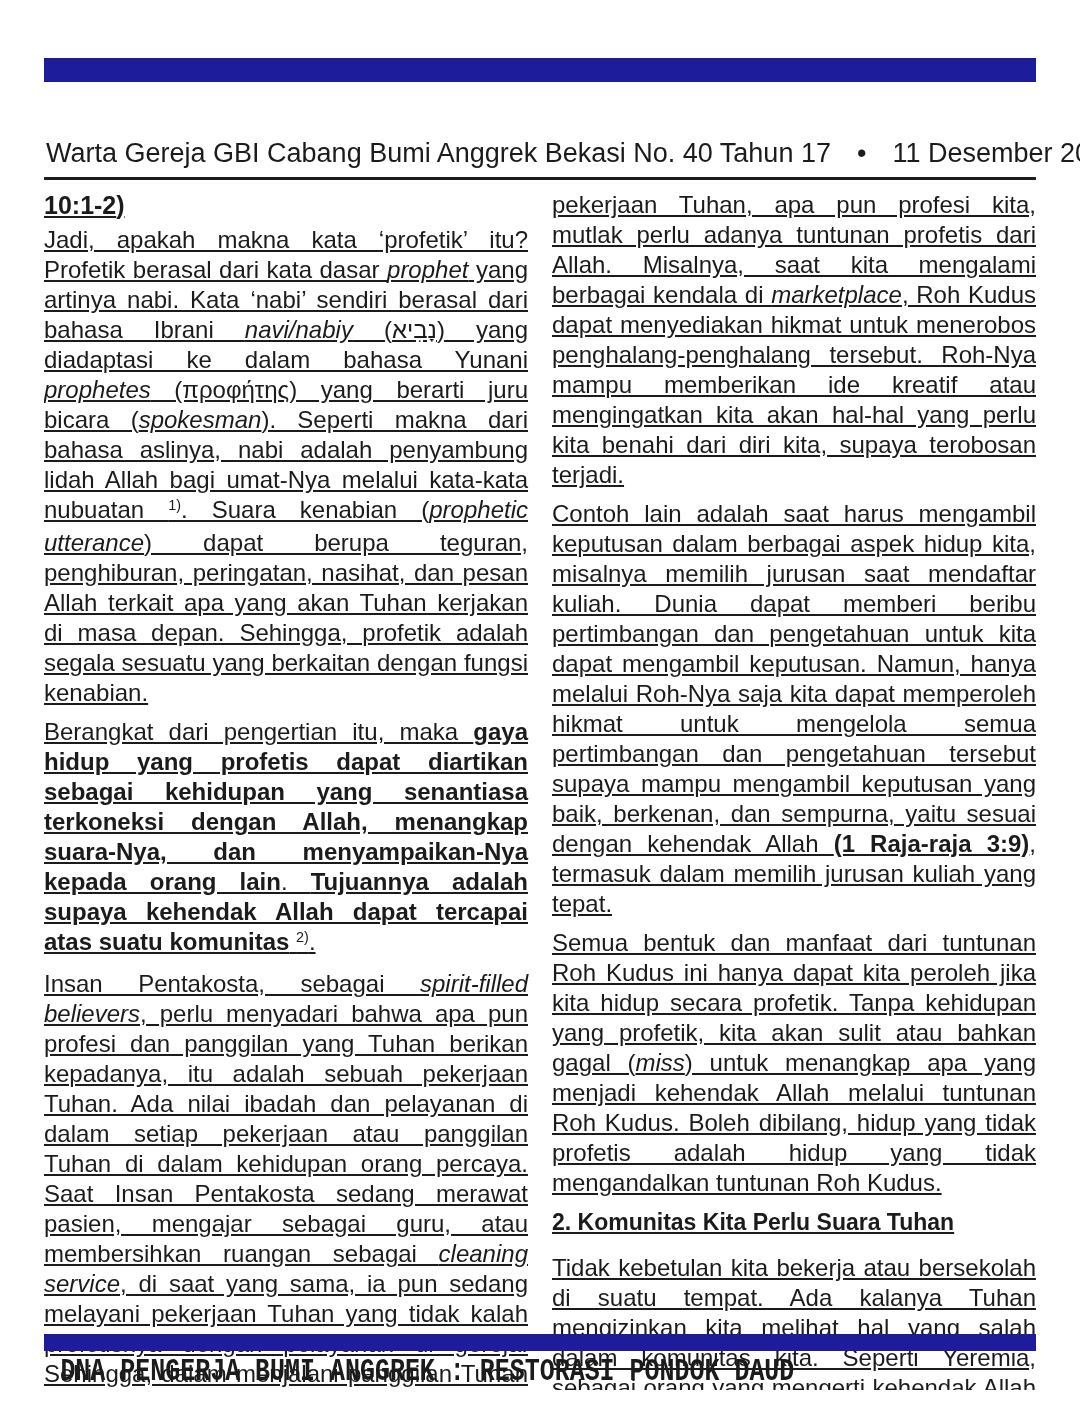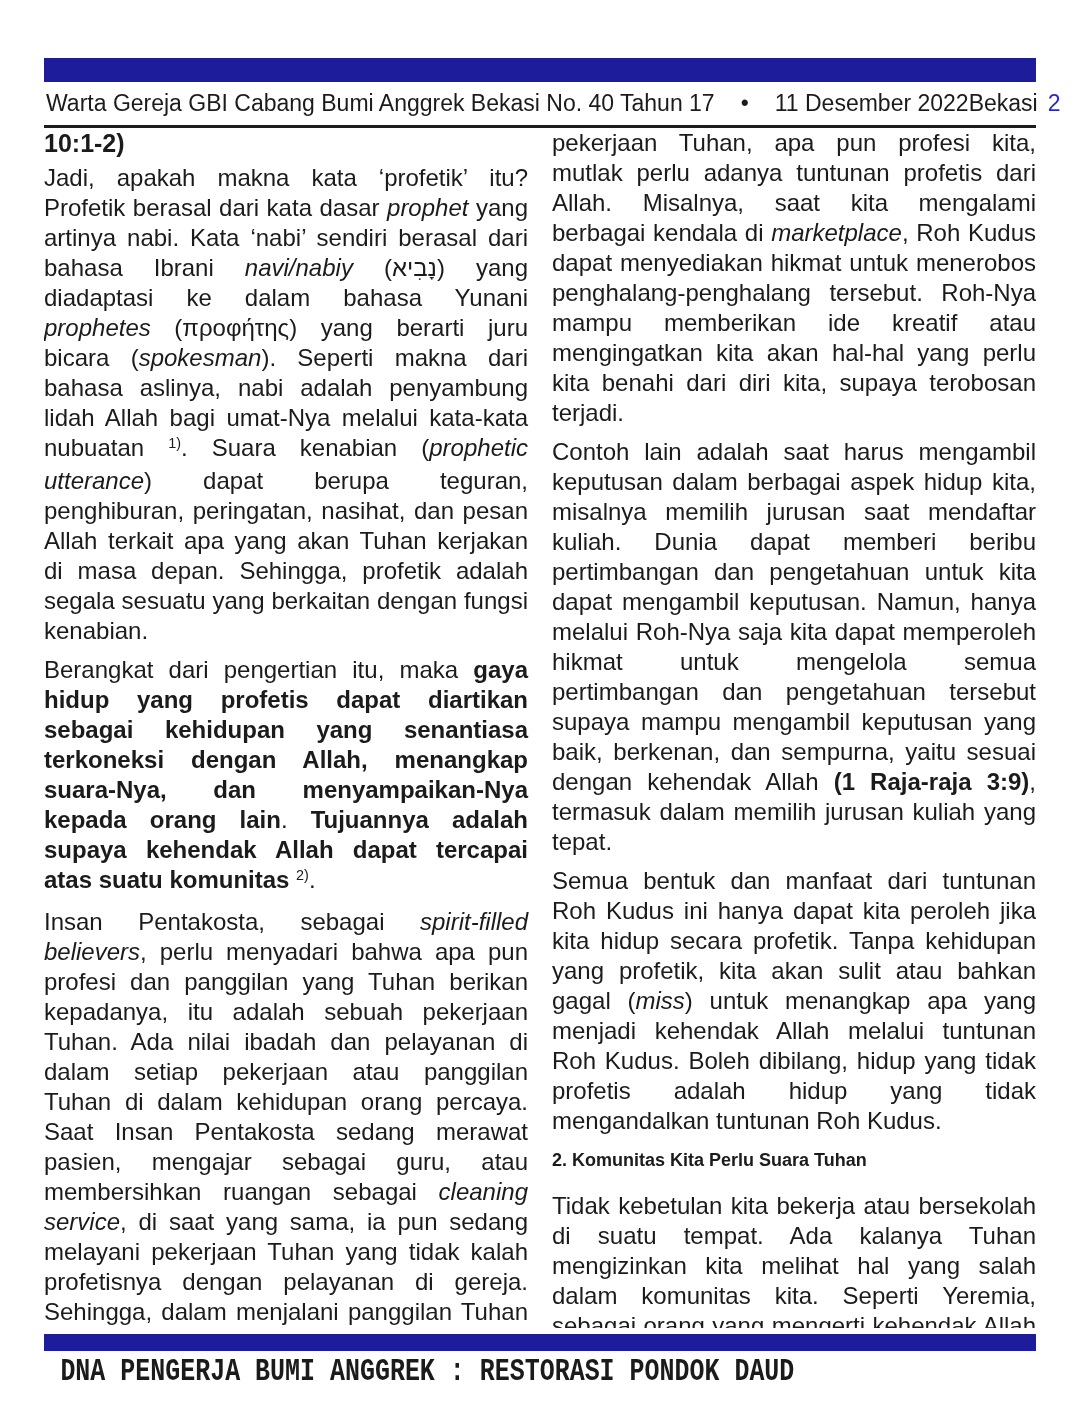--- a/index.html
+++ b/index.html
@@ -9,33 +9,34 @@
     color:#1b1b1b;
     -webkit-font-smoothing:antialiased;
   }
   .page{position:relative;width:1080px;height:1408px;background:#fff;overflow:hidden;}
   .content{margin:0 44px;}
 
   
   .top-bar{margin-top:58px;height:24px;background:var(--bar_blue,#1d1d9c);}
   .header-row{
     display:flex;justify-content:space-between;align-items:flex-end;
-    font-size:23px;line-height:1;padding:10px 4px 10px 2px;
+    font-size:27px;line-height:1;padding:10px 4px 10px 2px;
     white-space:nowrap;
+    margin-top:48px;
   }
   .header-left{display:flex;gap:26px;align-items:baseline;}
   .page-num{color:var(--page_number_blue,#2a2ac0);margin-left:10px;}
   .header-rule{height:3px;background:var(--rule_black,#1c1c1c);}
 
   
-  .columns{display:flex;gap:24px;height:1200px;overflow:hidden;}
+  .columns{display:flex;gap:24px;margin-top:10px;height:1200px;overflow:hidden;text-decoration:underline;}
   .col{flex:1;text-align:justify;font-size:24px;line-height:30px;}
   .col p{margin:0 0 9px;}
   .verse-ref{font-size:25px;margin:0 0 5px;text-align:left;}
-  .sub-heading-2{margin:8px 0 16px;text-align:left;font-size:18px;}
+  .sub-heading-2{margin:8px 0 16px;text-align:left;font-size:23px;}
 
   .run-b{font-weight:700;}
   .run-i{font-style:italic;}
   .run-sup{font-size:60%;position:relative;top:-0.55em;}
 
   
   .footer{position:absolute;left:0;right:0;top:1334px;font-family:Liberation Mono, monospace;}
   .footer-bar{height:17px;background:var(--bar_blue,#1d1d9c);margin:0 44px;}
   .footer-text{
     margin:3px 44px 0;padding-left:21px;

